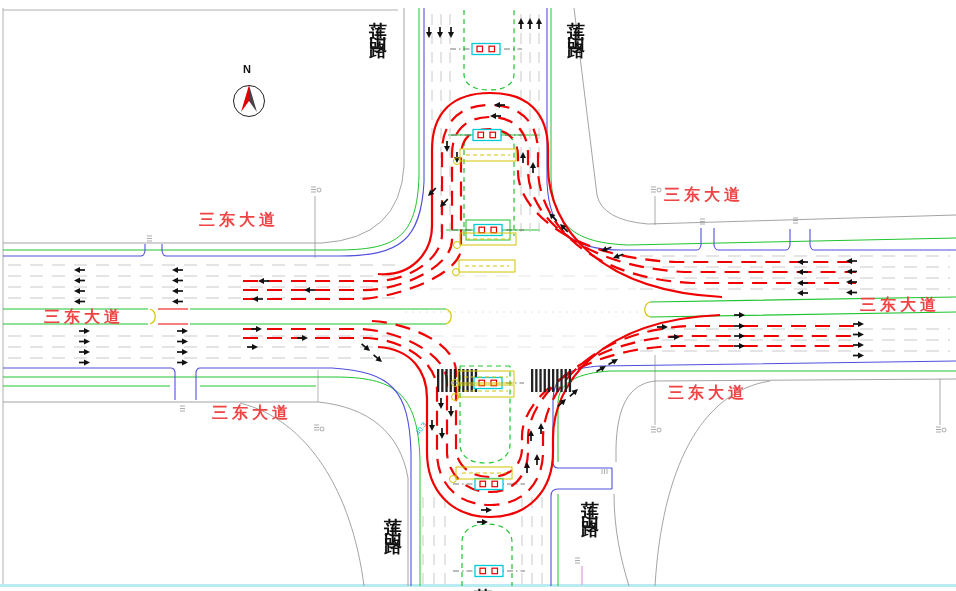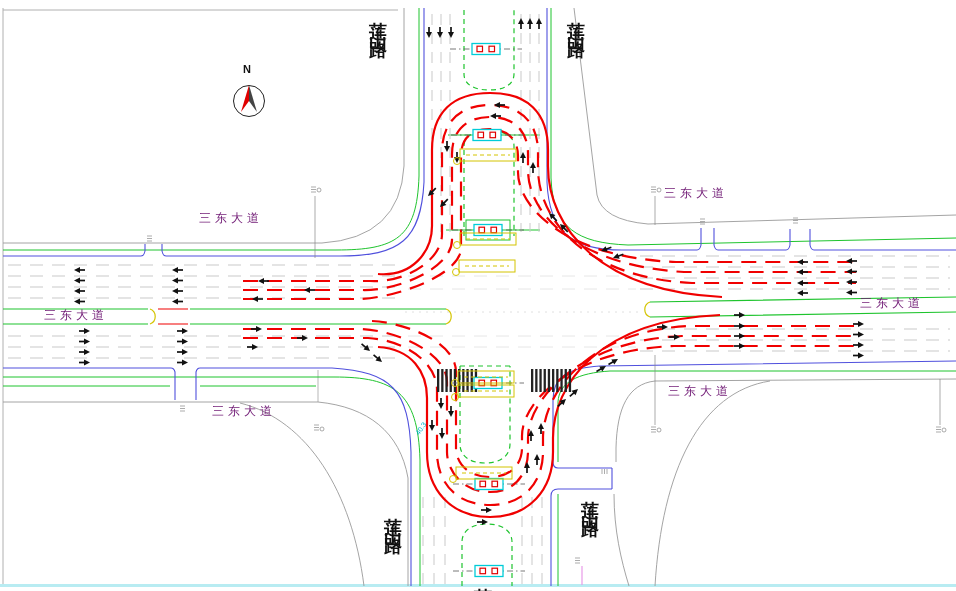--- a/index.html
+++ b/index.html
@@ -1,20 +1,20 @@
 <!DOCTYPE html>
 <html><head>
 <meta charset="utf-8">
 <style>
   html,body{margin:0;padding:0;background:#fff;}
   #canvas{position:relative;width:956px;height:591px;background:#fff;overflow:hidden;
           font-family:"Liberation Sans","DejaVu Sans",sans-serif;}
   #linework{position:absolute;left:0;top:0;}
-  .lbl{position:absolute;font-weight:normal;font-size:12px;letter-spacing:4px;
-       color:#701a75;white-space:nowrap;line-height:1;}
+  .lbl{position:absolute;font-weight:bold;font-size:16px;letter-spacing:4px;
+       color:#ef4444;white-space:nowrap;line-height:1;}
   .vlbl{position:absolute;font-weight:bold;font-size:18px;color:#111;line-height:1;
         writing-mode:vertical-rl;text-orientation:upright;letter-spacing:10px;}
   .nlbl{position:absolute;font-weight:bold;font-size:11px;color:#111;line-height:1;}
   .meas{position:absolute;font-size:7px;color:#00b4cc;line-height:1;
         transform:rotate(-55deg);transform-origin:left top;letter-spacing:0;}
 </style>
 </head>
 <body>
 
 <div id="canvas">

